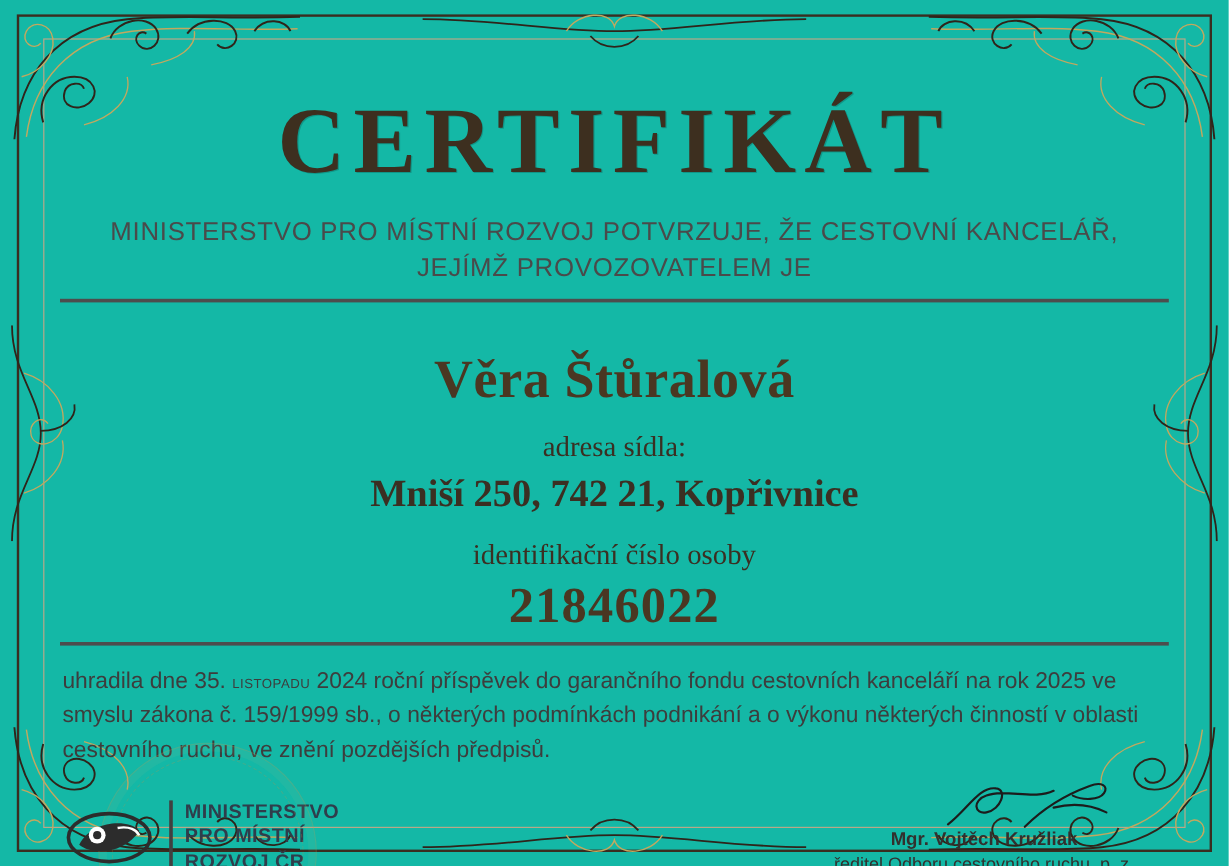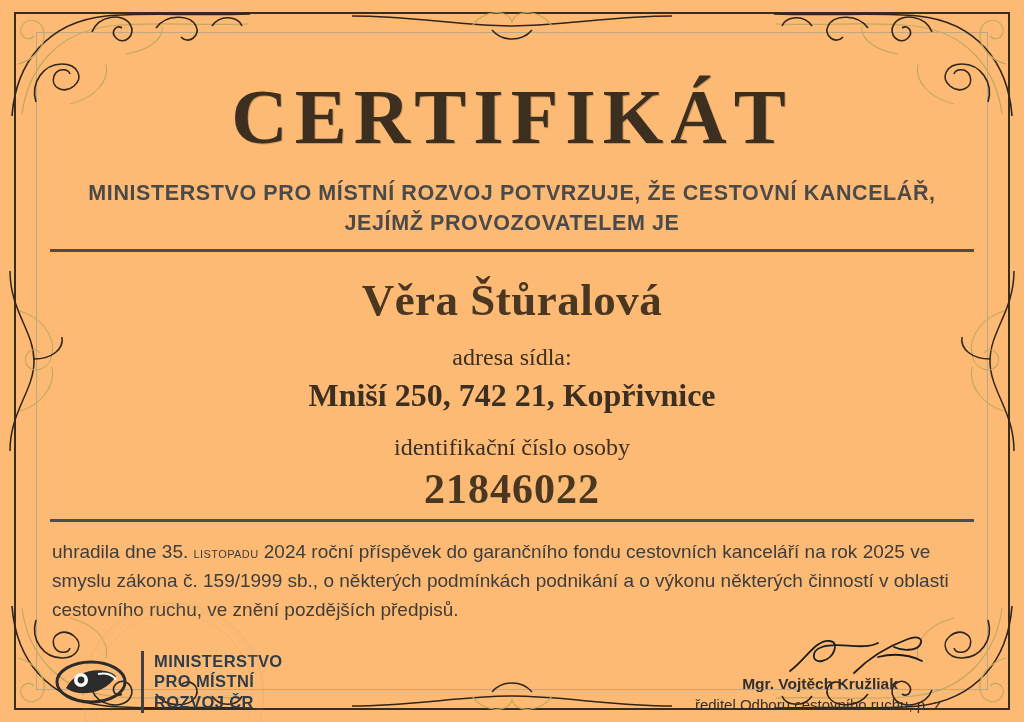--- a/index.html
+++ b/index.html
@@ -13,21 +13,21 @@
     font-family: "Liberation Serif", serif;
     color: #2b2118;
     overflow: hidden;
   }
 
   .certificate {
     position: relative;
     width: 1024px;
     height: 722px;
     box-sizing: border-box;
-    background: #fdba74;
+    background: #14b8a6;
   }
 
   
   .border-frame {
     position: absolute;
     left: 14px;
     top: 12px;
     right: 14px;
     bottom: 12px;
     border: 2px solid #3a2d20;
@@ -86,40 +86,40 @@
     color: #3d2f1f;
     line-height: 1.05;
     margin-top: 24px;
     text-shadow: 1px 1px 0 rgba(0,0,0,0.18);
   }
 
   .subtitle {
     text-align: center;
     font-family: "Liberation Sans", sans-serif;
     font-size: 21.5px;
-    font-weight: bold;
+    font-weight: normal;
     letter-spacing: 0.6px;
     color: #4a4a4a;
     line-height: 1.42;
     margin-top: 20px;
     padding: 0 24px;
   }
 
   .rule {
     height: 0;
     border-top: 3px solid #4d4d4d;
     margin: 10px 6px 0 6px;
   }
   .rule.second {
     margin-top: 0;
   }
 
   .holder-block {
     text-align: center;
-    padding-top: 22px;
+    padding-top: 38px;
   }
 
   .holder-name {
     font-family: "Liberation Serif", serif;
     font-size: 45px;
     font-weight: bold;
     color: #4a3722;
     letter-spacing: 0.5px;
   }
 

